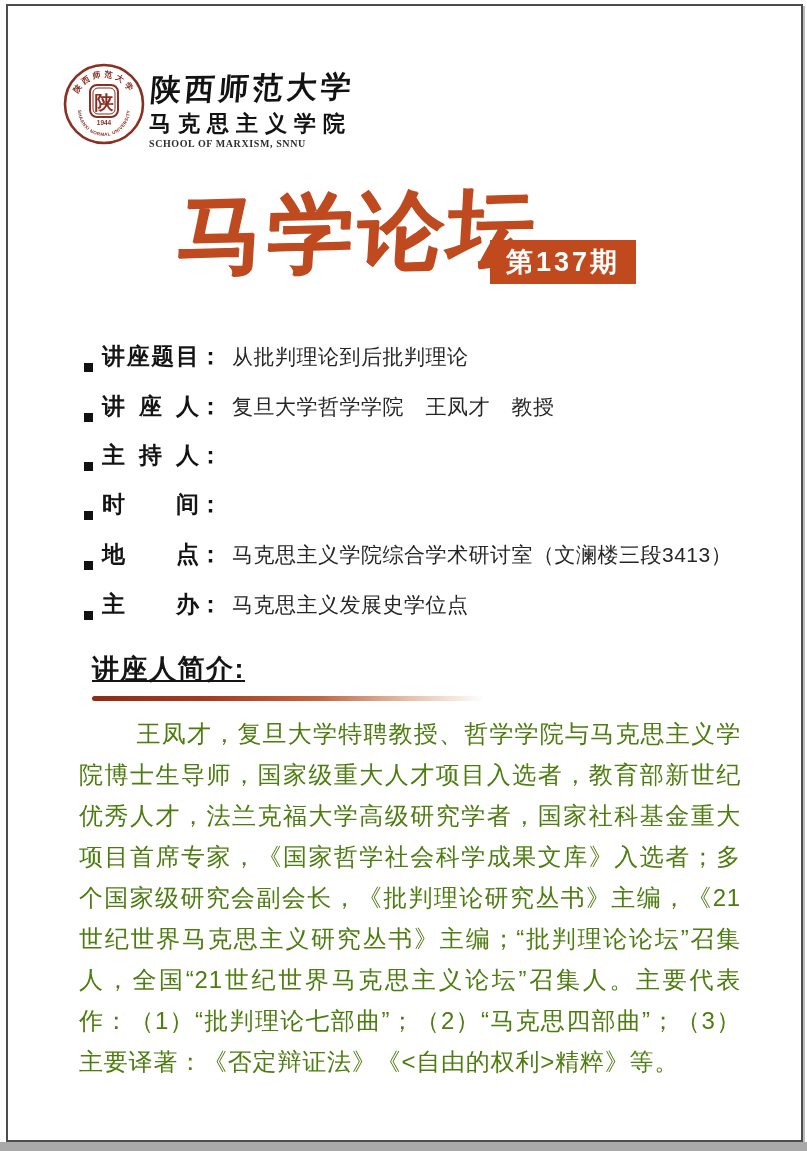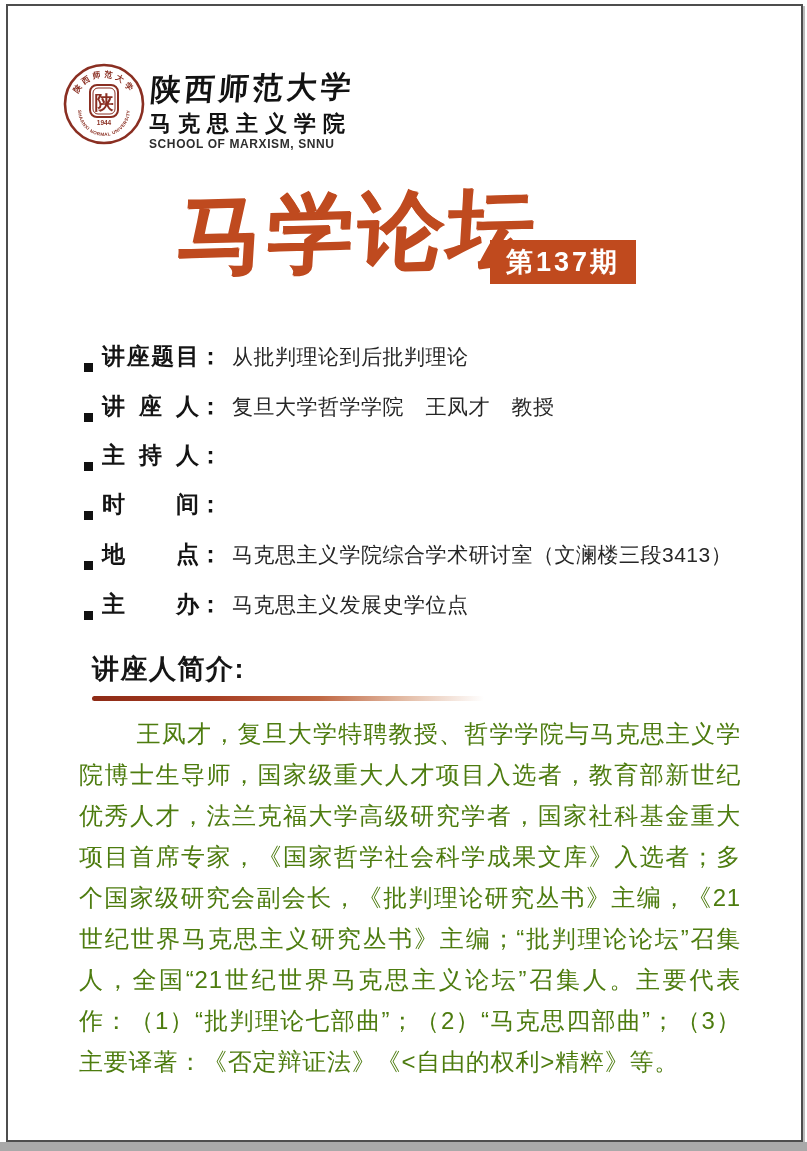--- a/index.html
+++ b/index.html
@@ -7,41 +7,41 @@
   .page{position:absolute;left:6px;top:4px;width:793px;height:1134px;background:#ffffff;
     border:2px solid #4d4d4d;box-shadow:2px 2px 0 #bcbcbc;}
   .edge-strip{position:absolute;left:0;right:0;bottom:0;height:9px;background:#a9a9a9;}
 
   
   .seal{position:absolute;left:54px;top:56px;width:84px;height:84px;}
   .logo-text{position:absolute;left:141px;top:66px;width:260px;}
   .uni-name{font-size:30px;font-weight:900;color:#121212;letter-spacing:4px;
     transform:skewX(-6deg) rotate(-1deg);transform-origin:left bottom;line-height:36px;}
   .school-name{font-size:22px;font-weight:900;color:#121212;letter-spacing:7px;line-height:25px;margin-top:3px;}
-  .school-en{font-size:12px;font-weight:700;color:#2e2e2e;letter-spacing:0.6px;line-height:14px;margin-top:1px;}
+  .school-en{font-size:10px;font-weight:700;color:#2e2e2e;letter-spacing:0.6px;line-height:14px;margin-top:1px;font-family:Liberation Serif, serif;}
 
   
   .forum-title{position:absolute;left:166px;top:178px;font-size:86px;line-height:104px;
     font-weight:900;color:#bf4a1f;letter-spacing:4px;
     transform:skewX(-5deg) rotate(-1.5deg);transform-origin:left bottom;
     text-shadow:1px 1px 0 #bf4a1f;}
   .issue-badge{position:absolute;left:482px;top:234px;width:146px;height:44px;background:#c04a1e;
     color:#ffffff;font-size:27px;font-weight:700;line-height:44px;text-align:center;letter-spacing:3px;}
 
   
   .info{position:absolute;left:76px;top:334px;width:700px;}
   .info-row{display:flex;align-items:flex-end;margin-bottom:18px;line-height:31px;}
   .bullet{width:9px;height:9px;background:#111111;margin:11px 9px 0 0;flex:none;}
   .info-label{display:inline-block;width:97px;flex:none;font-size:23px;font-weight:900;color:#141414;
     text-align:justify;text-align-last:justify;}
   .info-colon{font-size:23px;font-weight:900;color:#141414;margin-right:10px;flex:none;}
   .info-value{font-size:21px;color:#262626;letter-spacing:0.5px;padding-top:1px;}
 
   
-  .bio-heading{position:absolute;left:84px;top:645px;font-size:27px;font-weight:800;color:#151515;letter-spacing:1.5px;}
+  .bio-heading{position:absolute;left:84px;top:645px;font-size:27px;font-weight:800;color:#151515;letter-spacing:1.5px;text-decoration:underline;}
   .bio-divider{position:absolute;left:84px;top:690px;width:392px;height:5px;border-radius:3px;
     background:linear-gradient(90deg,#8e2b16 0%,#a63c22 30%,#c06844 58%,#e4bda7 80%,rgba(255,255,255,0) 100%);}
   .bio-par{position:absolute;left:71px;top:707px;width:662px;font-size:24px;line-height:41px;
     color:#4d7c0f;text-align:justify;text-indent:2.4em;letter-spacing:0.8px;word-break:break-all;}
 </style>
 </head>
 <body>
 
 <div class="page">
 

